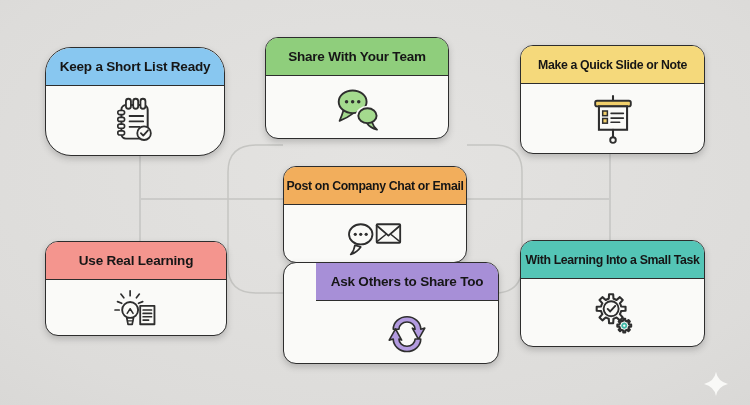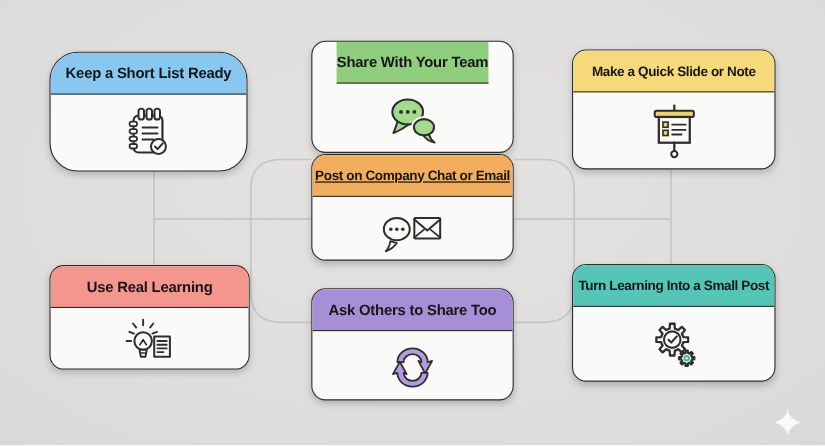--- a/index.html
+++ b/index.html
@@ -23,25 +23,25 @@
   .card-header{
     height:37px;flex:0 0 37px;
     border-bottom:1.7px solid #2d2d2d;
     display:flex;align-items:center;justify-content:center;
     font-size:13.5px;font-weight:600;letter-spacing:-0.2px;
     color:#161616;white-space:nowrap;
   }
   .card-header.long{font-size:12.3px;letter-spacing:-0.35px;}
   .card-body{flex:1;display:flex;align-items:center;justify-content:center;}
   .c1{left:45px;top:47px;width:178px;height:107px;border-radius:26px;}
-  .c2{left:283px;top:37px;width:182px;height:100px;align-items:center;}
+  .c2{left:265px;top:37px;width:182px;height:100px;}
   .c3{left:520px;top:45px;width:183px;height:107px;}
-  .c4{left:283px;top:140px;width:182px;height:95px;text-decoration:underline;}
+  .c4{left:283px;top:166px;width:182px;height:95px;}
   .c5{left:45px;top:241px;width:180px;height:93px;}
-  .c6{left:283px;top:262px;width:182px;height:100px;}
+  .c6{left:283px;top:262px;width:182px;height:100px;padding-left:32px;}
   .c7{left:520px;top:240px;width:183px;height:105px;}
   .sparkle{position:absolute;left:703px;top:371px;opacity:.92;}
 </style>
 </head>
 <body>
 
 <div class="canvas">
 
   <svg class="connectors" width="750" height="405">
     <g fill="none" stroke-width="1.5" stroke="#c5c5c2">
@@ -164,21 +164,21 @@
         <g stroke="#2e2e2e" stroke-width="2" stroke-linejoin="round">
           <path d="M15,30 A17,15.5 0 0 1 49,30 L54,28.6 L46.2,42.5 L38.6,28.6 L42,30 A10,9 0 0 0 22,30 Z" fill="#B39BE0"></path>
           <path d="M15,30 A17,15.5 0 0 1 49,30 L54,28.6 L46.2,42.5 L38.6,28.6 L42,30 A10,9 0 0 0 22,30 Z" transform="rotate(180 32 36)" fill="#B39BE0"></path>
         </g>
       </svg>
     </div>
   </div>
 
   <div class="card c7">
     <div class="card-header long" style="background:#54C5B6">
-      <span>Turn Learning Into a Small Post</span>
+      <span>With Learning Into a Small Task</span>
     </div>
     <div class="card-body">
       <svg viewBox="0 0 64 58" width="60" height="55">
         <defs>
           <path id="gear-shape" d="M10.7,-2.5 L15.4,-2.2 L15.4,2.2 L10.7,2.5 A11,11 0 0 1 9.3,5.8 L12.4,9.3 L9.3,12.4 L5.8,9.3 A11,11 0 0 1 2.5,10.7 L2.2,15.4 L-2.2,15.4 L-2.5,10.7 A11,11 0 0 1 -5.8,9.3 L-9.3,12.4 L-12.4,9.3 L-9.3,5.8 A11,11 0 0 1 -10.7,2.5 L-15.4,2.2 L-15.4,-2.2 L-10.7,-2.5 A11,11 0 0 1 -9.3,-5.8 L-12.4,-9.3 L-9.3,-12.4 L-5.8,-9.3 A11,11 0 0 1 -2.5,-10.7 L-2.2,-15.4 L2.2,-15.4 L2.5,-10.7 A11,11 0 0 1 5.8,-9.3 L9.3,-12.4 L12.4,-9.3 L9.3,-5.8 A11,11 0 0 1 10.7,-2.5 Z"></path>
         </defs>
         <use href="#gear-shape" transform="translate(30,25)" fill="#fafaf7" stroke="#2e2e2e" stroke-width="2.2" stroke-linejoin="round"></use>
         <circle cx="30" cy="25" r="8" fill="#fafaf7" stroke="#2e2e2e" stroke-width="2"></circle>
         <path d="M26.3,25.2 l2.7,2.7 l5.4,-6" fill="none" stroke="#2e2e2e" stroke-width="2" stroke-linecap="round" stroke-linejoin="round"></path>
         <g transform="translate(44,43) scale(0.48)">

